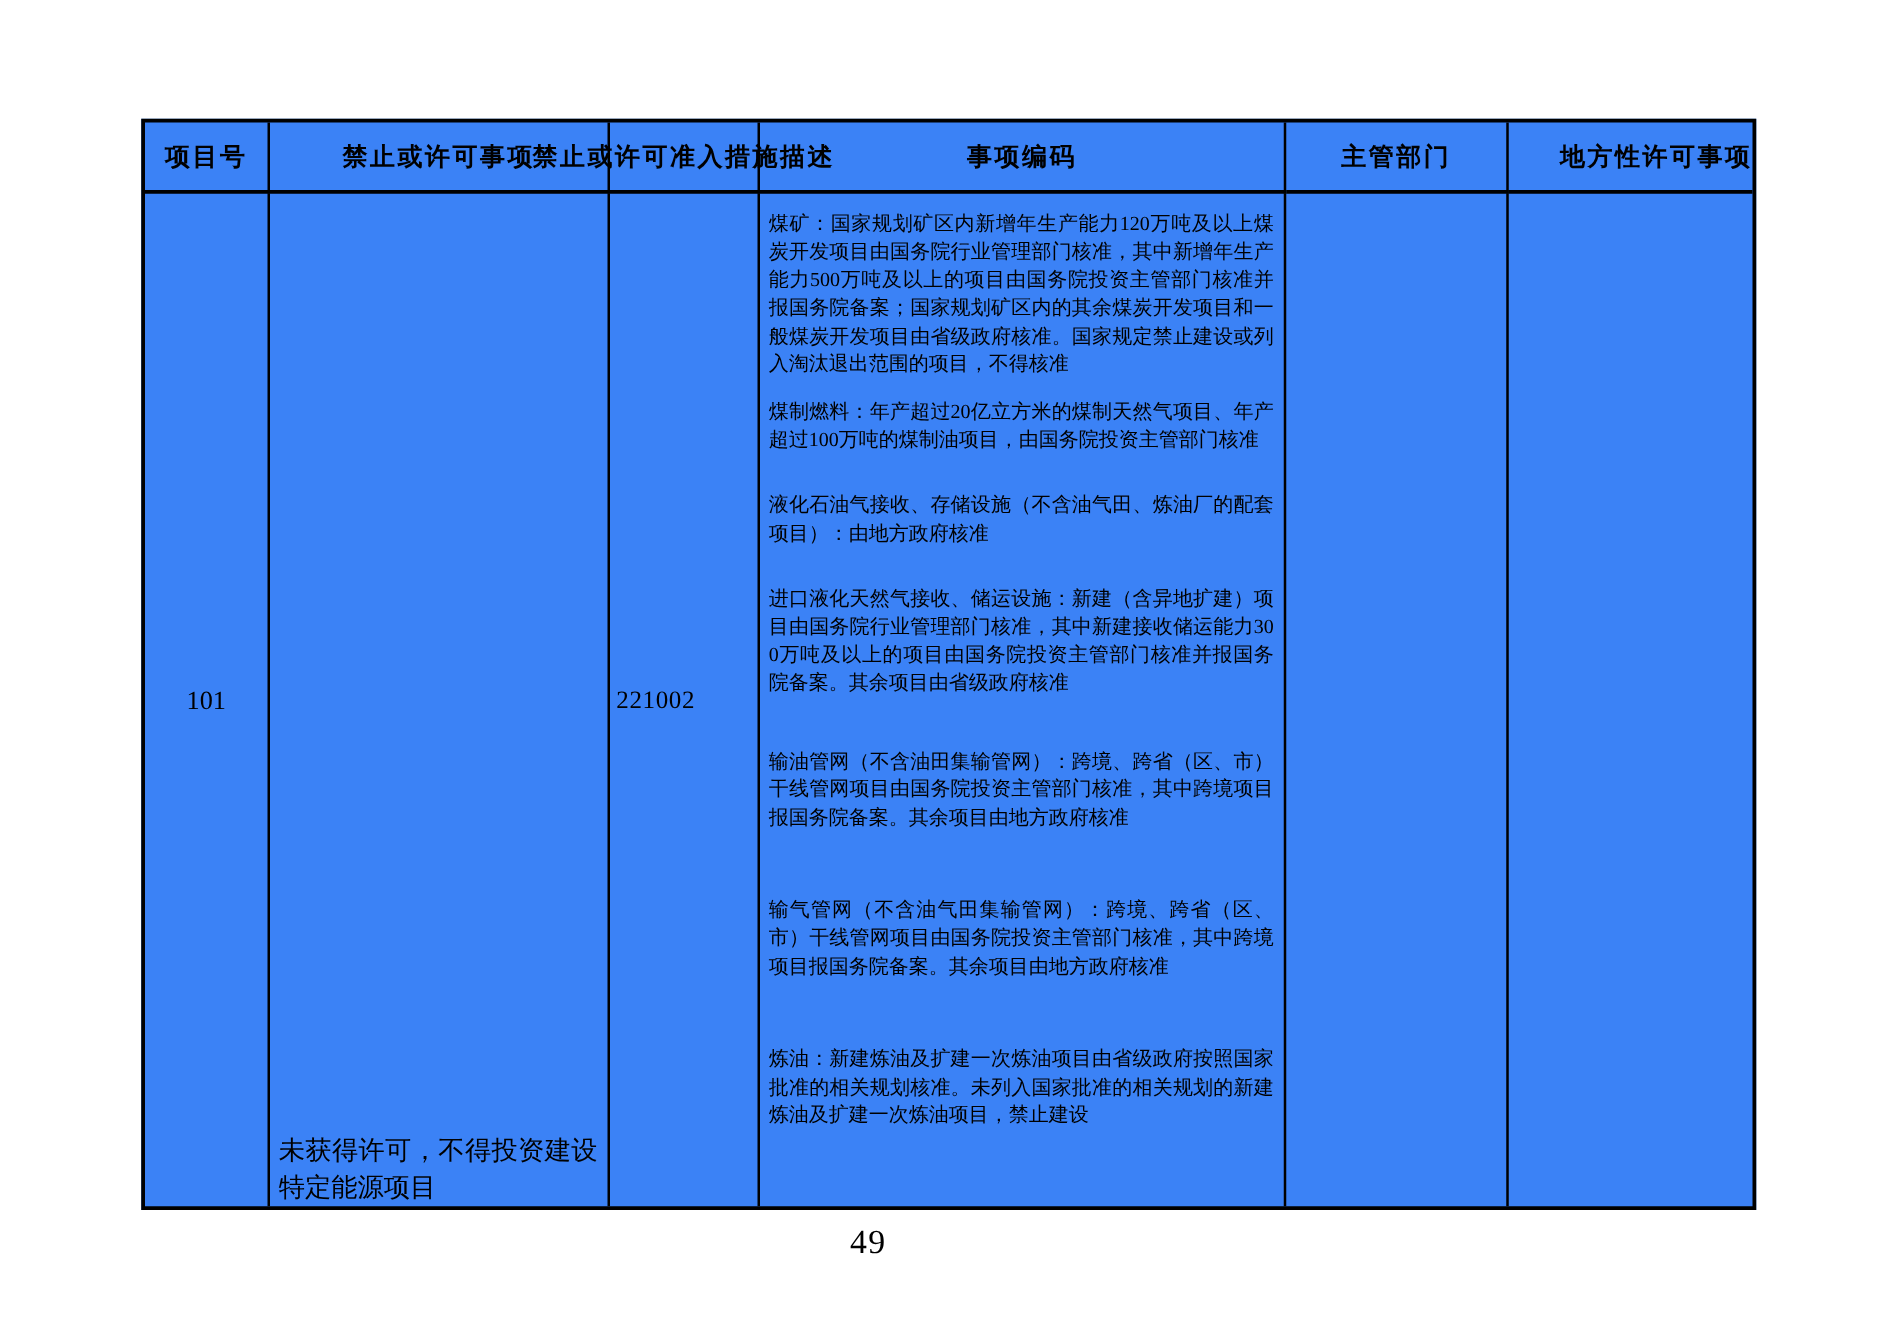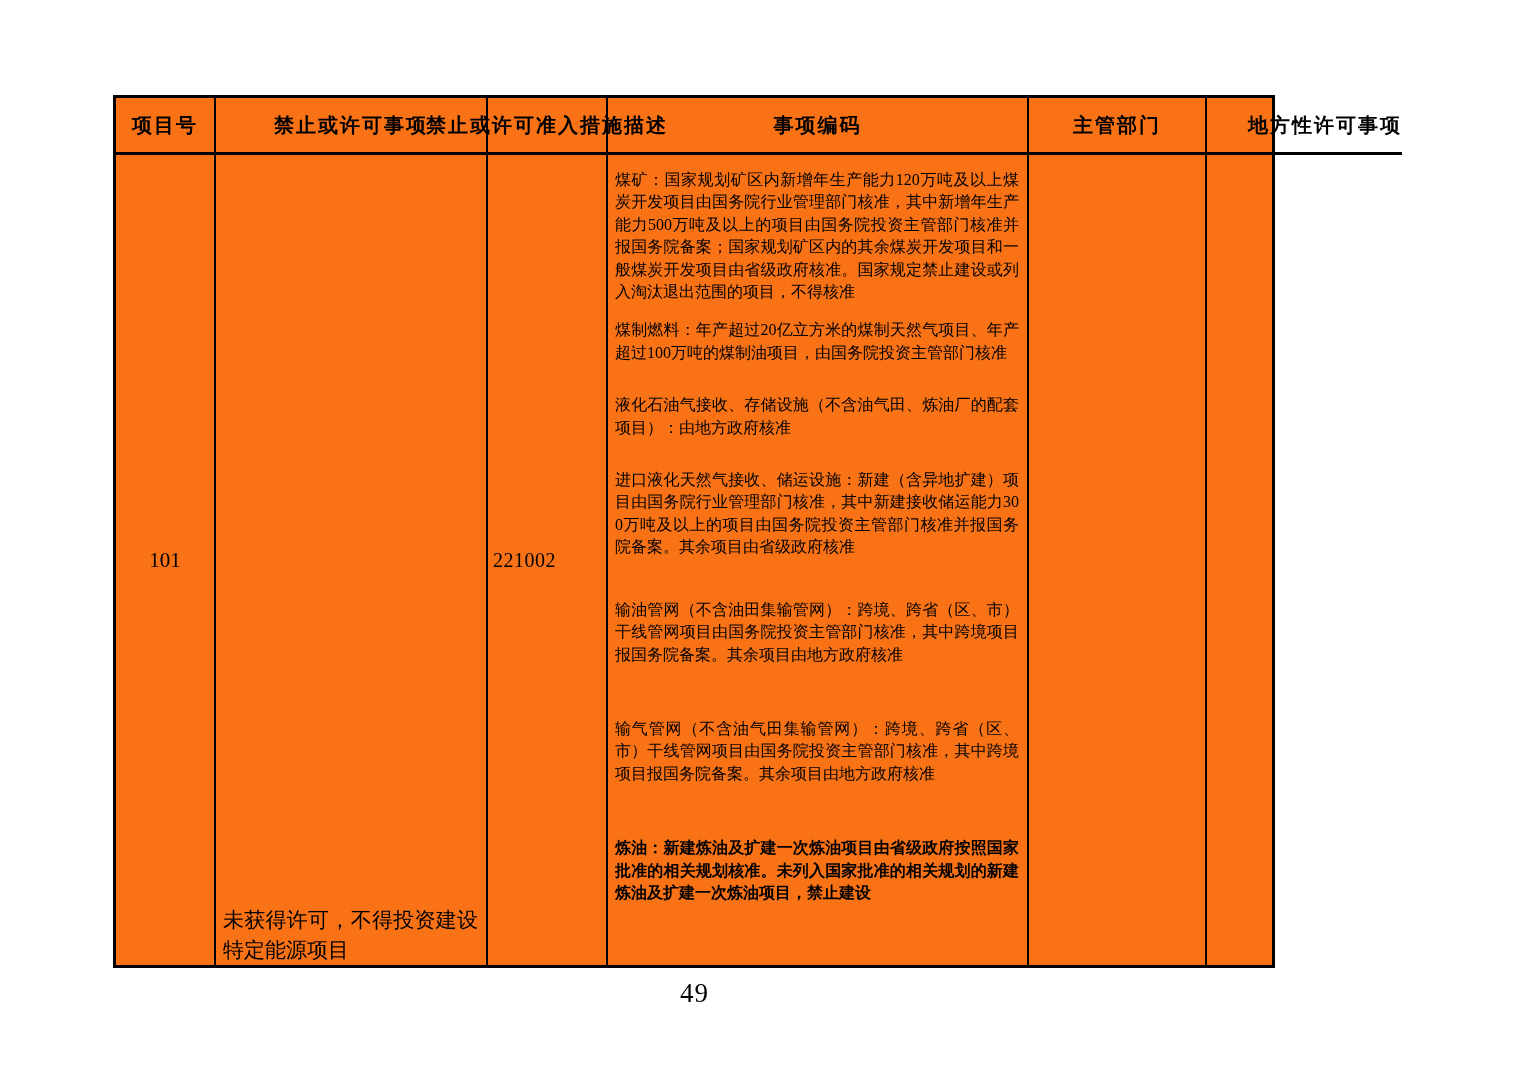--- a/index.html
+++ b/index.html
@@ -11,27 +11,27 @@
     color: #000000;
     font-family: "Liberation Serif", "DejaVu Serif", serif;
     position: relative;
     overflow: hidden;
   }
 
   .doc-table {
     position: absolute;
     left: 113px;
     top: 95px;
-    width: 1162px;
+    width: 1292px;
     height: 873px;
     border: 3px solid #000;
     display: grid;
     grid-template-columns: 100px 272px 120px 421px 178px 195px;
     grid-template-rows: 57px 810px;
-    background: #f97316;
+    background: #3b82f6;
   }
 
   .h-cell {
     border-right: 2px solid #000;
     border-bottom: 3px solid #000;
     display: flex;
     align-items: center;
     justify-content: center;
     font-weight: bold;
     font-size: 20px;
@@ -79,21 +79,21 @@
   .cell-measures p {
     margin: 0;
     text-align: justify;
     text-justify: inter-character;
     word-break: break-all;
   }
   .g16 { margin-bottom: 16px !important; }
   .g30 { margin-bottom: 30px !important; }
   .g40 { margin-bottom: 40px !important; }
   .g52 { margin-bottom: 52px !important; }
-  .g44 { margin-bottom: 44px !important; font-weight: bold; }
+  .g44 { margin-bottom: 44px !important; }
 
   .page-number {
     position: absolute;
     top: 978px;
     left: 0;
     width: 1389px;
     text-align: center;
     font-size: 27px;
     letter-spacing: 1px;
   }

